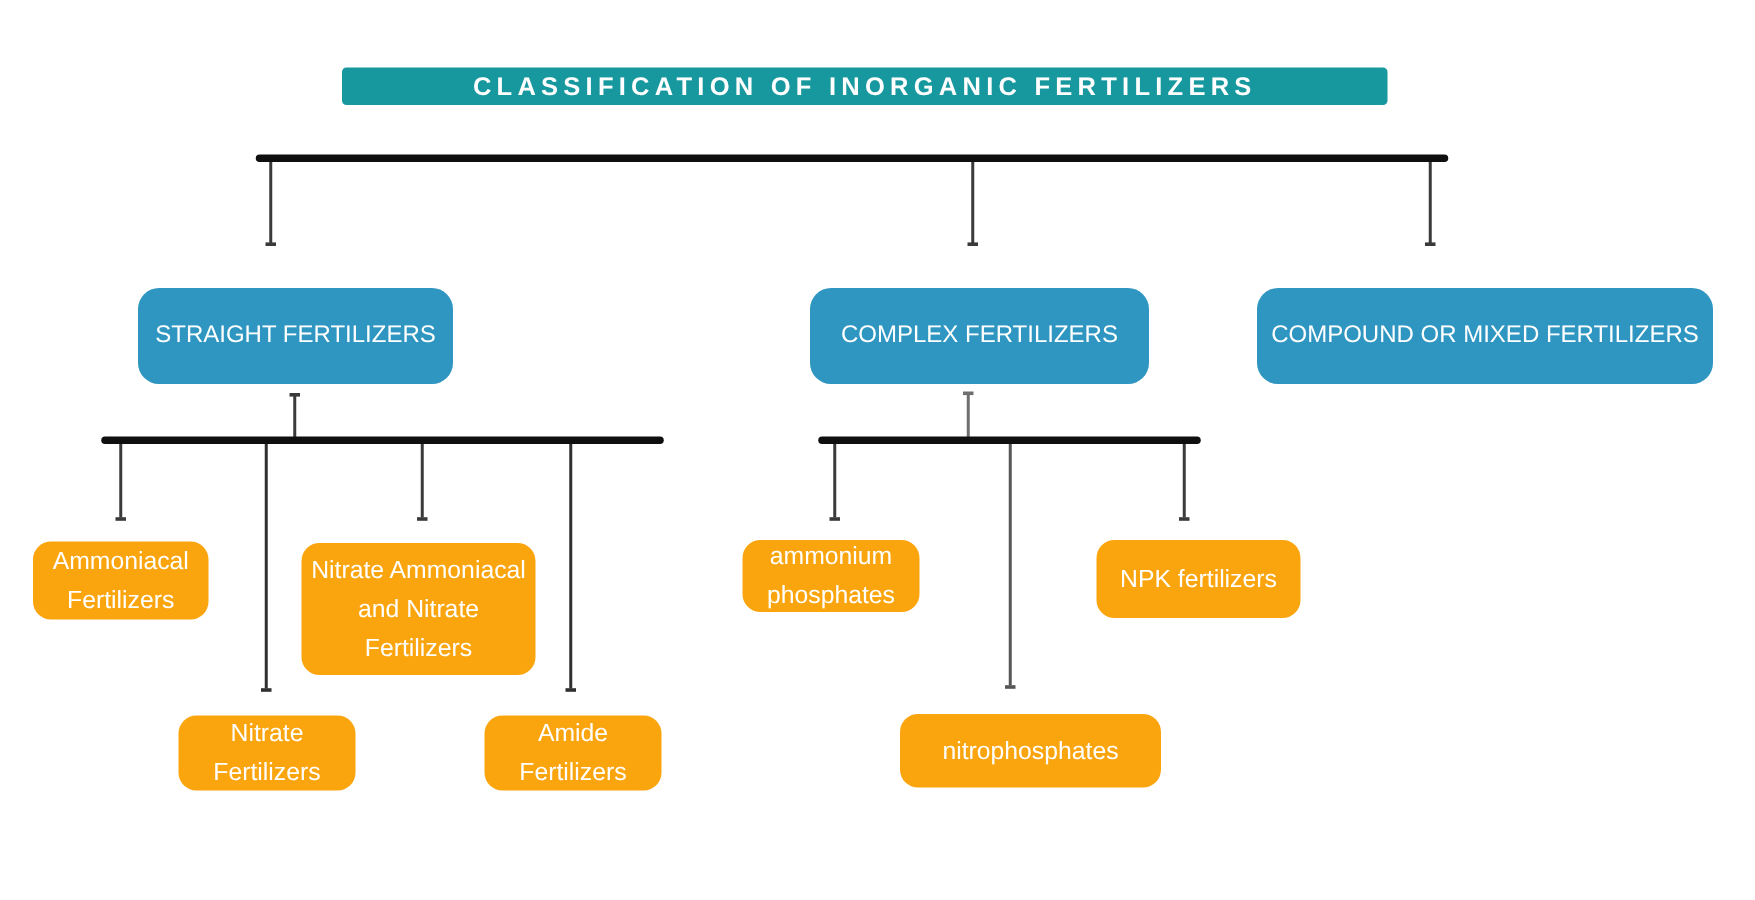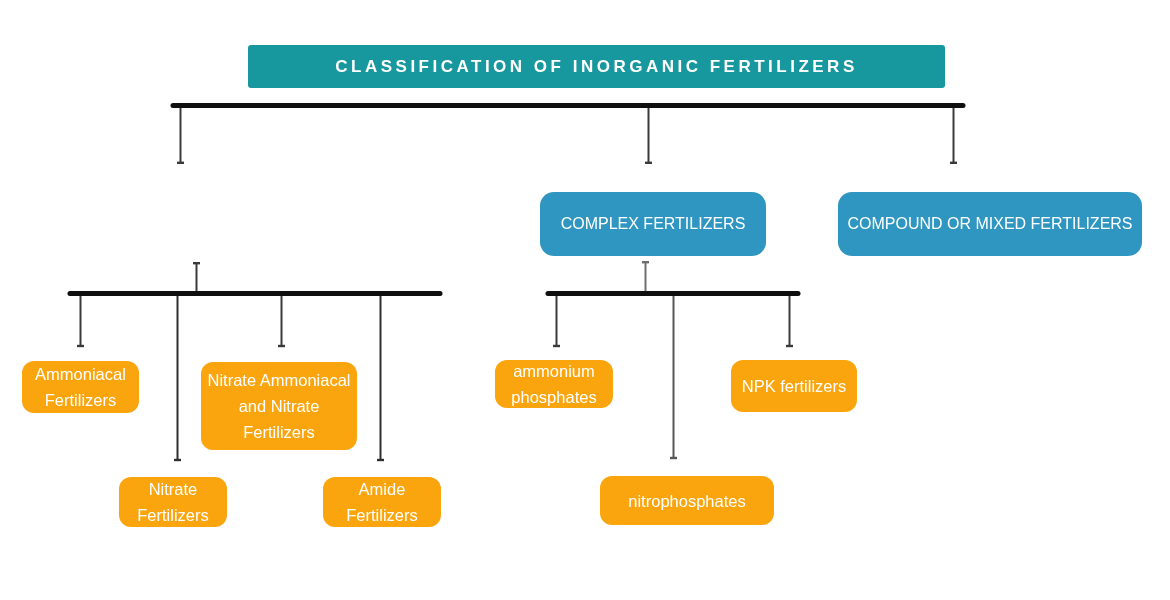--- a/index.html
+++ b/index.html
@@ -16,32 +16,31 @@
     overflow: hidden;
   }
   .connectors {
     position: absolute;
     left: 0; top: 0;
     pointer-events: none;
   }
   .title-banner {
     position: absolute;
     left: 228px; top: 45px;
-    width: 697px; height: 43px;
+    width: 697px; height: 25px;
     background: #17989E;
     border-radius: 3px;
     display: flex;
     align-items: center;
     justify-content: center;
     color: #ffffff;
     font-weight: bold;
     font-size: 17px;
     letter-spacing: 3.5px;
     white-space: nowrap;
-    margin-left: 20px;
   }
   .node-blue {
     position: absolute;
     background: #2E96C0;
     border-radius: 14px;
     display: flex;
     align-items: center;
     justify-content: center;
     color: #ffffff;
     font-size: 16px;
@@ -101,25 +100,26 @@
       <line x1="553" y1="346" x2="560" y2="346" stroke="#3a3a3a" stroke-width="2.4"></line>
       <line x1="673.5" y1="296" x2="673.5" y2="457" stroke="#565656" stroke-width="2"></line>
       <line x1="670" y1="458" x2="677" y2="458" stroke="#565656" stroke-width="2.4"></line>
       <line x1="789.5" y1="296" x2="789.5" y2="345" stroke="#3a3a3a" stroke-width="2"></line>
       <line x1="786" y1="346" x2="793" y2="346" stroke="#3a3a3a" stroke-width="2.4"></line>
     </g>
   </svg>
 
   <div class="title-banner">CLASSIFICATION OF INORGANIC FERTILIZERS</div>
 
+  <div class="node-blue" style="left:92px;  top:192px; width:210px; height:64px;">STRAIGHT FERTILIZERS</div>
   <div class="node-blue" style="left:540px; top:192px; width:226px; height:64px;">COMPLEX FERTILIZERS</div>
   <div class="node-blue" style="left:838px; top:192px; width:304px; height:64px;">COMPOUND OR MIXED FERTILIZERS</div>
 
   <div class="node-orange" style="left:22px;  top:361px; width:117px; height:52px;">Ammoniacal Fertilizers</div>
-  <div class="node-orange" style="left:119px; top:477px; width:108px; height:50px;">Nitrate Fertilizers</div>
+  <div class="node-orange" style="left:119px; top:477px; width:118px; height:50px;">Nitrate Fertilizers</div>
   <div class="node-orange" style="left:201px; top:362px; width:156px; height:88px;">Nitrate Ammoniacal and Nitrate Fertilizers</div>
   <div class="node-orange" style="left:323px; top:477px; width:118px; height:50px;">Amide Fertilizers</div>
 
   <div class="node-orange" style="left:495px; top:360px; width:118px; height:48px;">ammonium phosphates</div>
   <div class="node-orange" style="left:600px; top:476px; width:174px; height:49px;">nitrophosphates</div>
-  <div class="node-orange" style="left:731px; top:360px; width:126px; height:52px;">NPK fertilizers</div>
+  <div class="node-orange" style="left:731px; top:360px; width:136px; height:52px;">NPK fertilizers</div>
 
 </div>
 
 </body></html>

